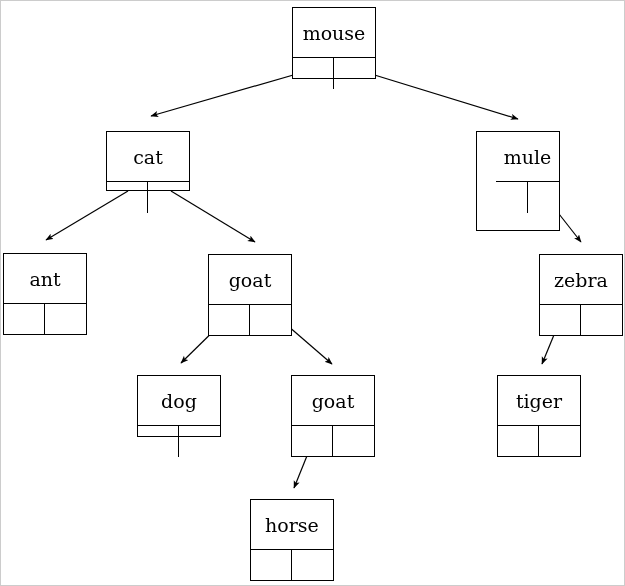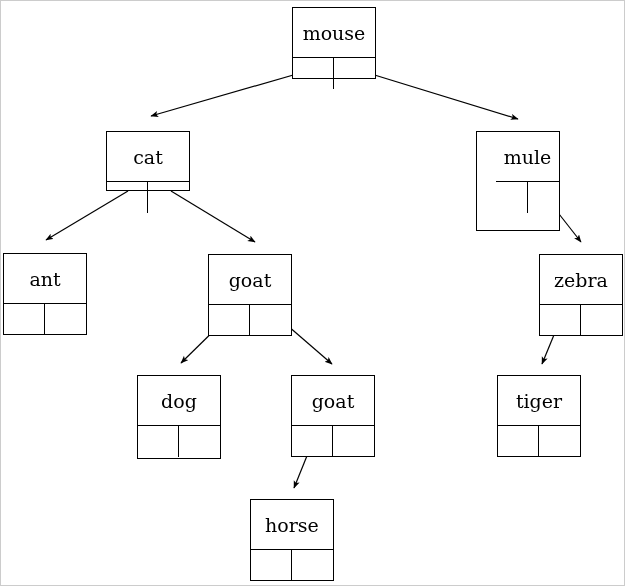--- a/index.html
+++ b/index.html
@@ -112,21 +112,21 @@
           <div class="ptr-cell ptr-right"></div>
         </div>
       </div>
       <div class="tree-node" style="left: 538px; top: 253px; width: 84px; height: 82px;">
         <div class="node-label">zebra</div>
         <div class="node-pointers">
           <div class="ptr-cell ptr-left"></div>
           <div class="ptr-cell ptr-right"></div>
         </div>
       </div>
-      <div class="tree-node" style="left: 136px; top: 374px; width: 84px; height: 84px;">
+      <div class="tree-node" style="left: 136px; top: 374px; width: 84px; height: 62px;">
         <div class="node-label">dog</div>
         <div class="node-pointers">
           <div class="ptr-cell ptr-left"></div>
           <div class="ptr-cell ptr-right"></div>
         </div>
       </div>
       <div class="tree-node" style="left: 290px; top: 374px; width: 84px; height: 82px;">
         <div class="node-label">goat</div>
         <div class="node-pointers">
           <div class="ptr-cell ptr-left"></div>

